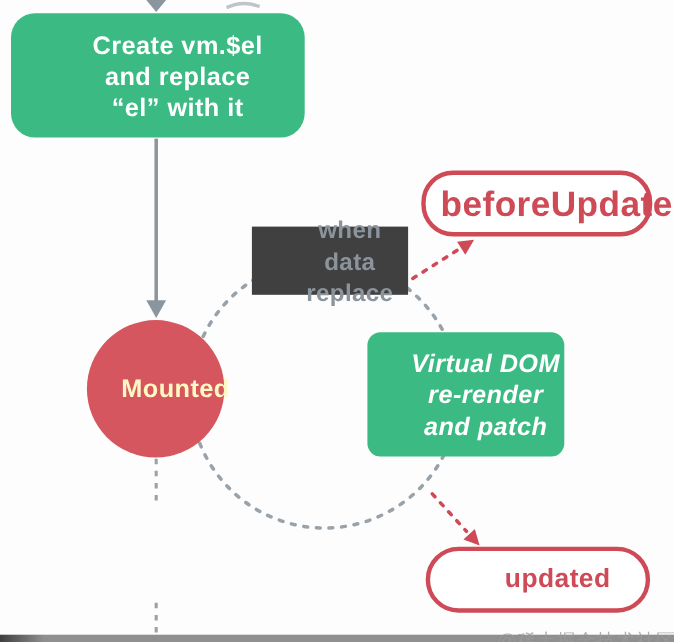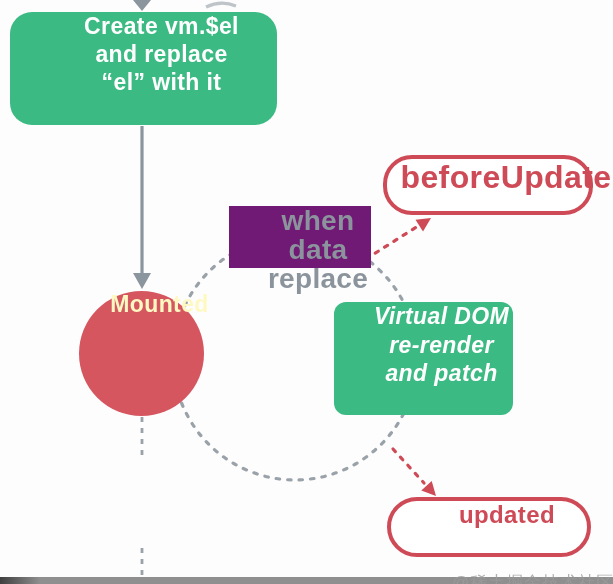--- a/index.html
+++ b/index.html
@@ -11,21 +11,21 @@
     font-family:"Liberation Sans","DejaVu Sans",sans-serif;
   }
   #connector-svg{position:absolute;left:0;top:0;z-index:1;}
   .dash-gray{stroke:var(--gray-dash);stroke-width:3.2;fill:none;stroke-dasharray:3.5 8;stroke-linecap:round;}
   .dash-vert{stroke:var(--gray-dash);stroke-width:2.8;fill:none;stroke-dasharray:5 6;}
   .dash-red{stroke:var(--red-accent);stroke-width:3.2;fill:none;stroke-dasharray:3.5 7.5;stroke-linecap:round;}
   .solid-gray{stroke:var(--gray-line);stroke-width:3.2;fill:none;}
   .fill-gray{fill:var(--gray-line);}
   .fill-red{fill:var(--red-accent);}
 
-  .node{position:absolute;z-index:2;display:flex;flex-direction:column;align-items:center;text-align:center;box-sizing:border-box;padding-left:36px;}
+  .node{position:absolute;z-index:2;display:flex;flex-direction:column;align-items:center;justify-content:center;text-align:center;box-sizing:border-box;padding-left:36px;}
   .green-box{
     background:var(--green);
     color:#fff;
     font-weight:600;
     font-size:23px;
     line-height:28px;
     letter-spacing:.4px;
   }
   #create-el-box{left:10px;top:12px;width:267px;height:113px;border-radius:22px;}
   #virtual-dom-box{left:334px;top:302px;width:179px;height:113px;border-radius:12px;line-height:28.5px;font-style:italic;}
@@ -39,23 +39,23 @@
     border:4px solid var(--red-accent);
     color:var(--red-accent);
     font-weight:700;
     letter-spacing:.4px;
   }
   #before-update-box{left:383px;top:155px;width:210px;height:60px;border-radius:29px;font-size:32px;}
   #updated-box{left:387px;top:497px;width:204px;height:60px;border-radius:30px;font-size:24px;}
 
   #when-data-changes{
     left:229px;top:206px;width:142px;height:62px;
-    background:#701a75;
+    background:#404040;
     color:var(--gray-text);
-    font-weight:700;font-size:28px;line-height:29px;letter-spacing:.3px;
+    font-weight:700;font-size:22px;line-height:29px;letter-spacing:.3px;
     z-index:2;
   }
   #watermark{
     position:absolute;left:452px;top:571px;z-index:5;
     color:var(--watermark);opacity:.78;
     font-size:17px;letter-spacing:1px;white-space:nowrap;
   }
   #bottom-bar{
     position:absolute;left:0;top:577px;width:613px;height:7px;z-index:4;
     background:linear-gradient(to right, var(--bar-dark) 0px, var(--bar) 40px, var(--bar) 100%);

